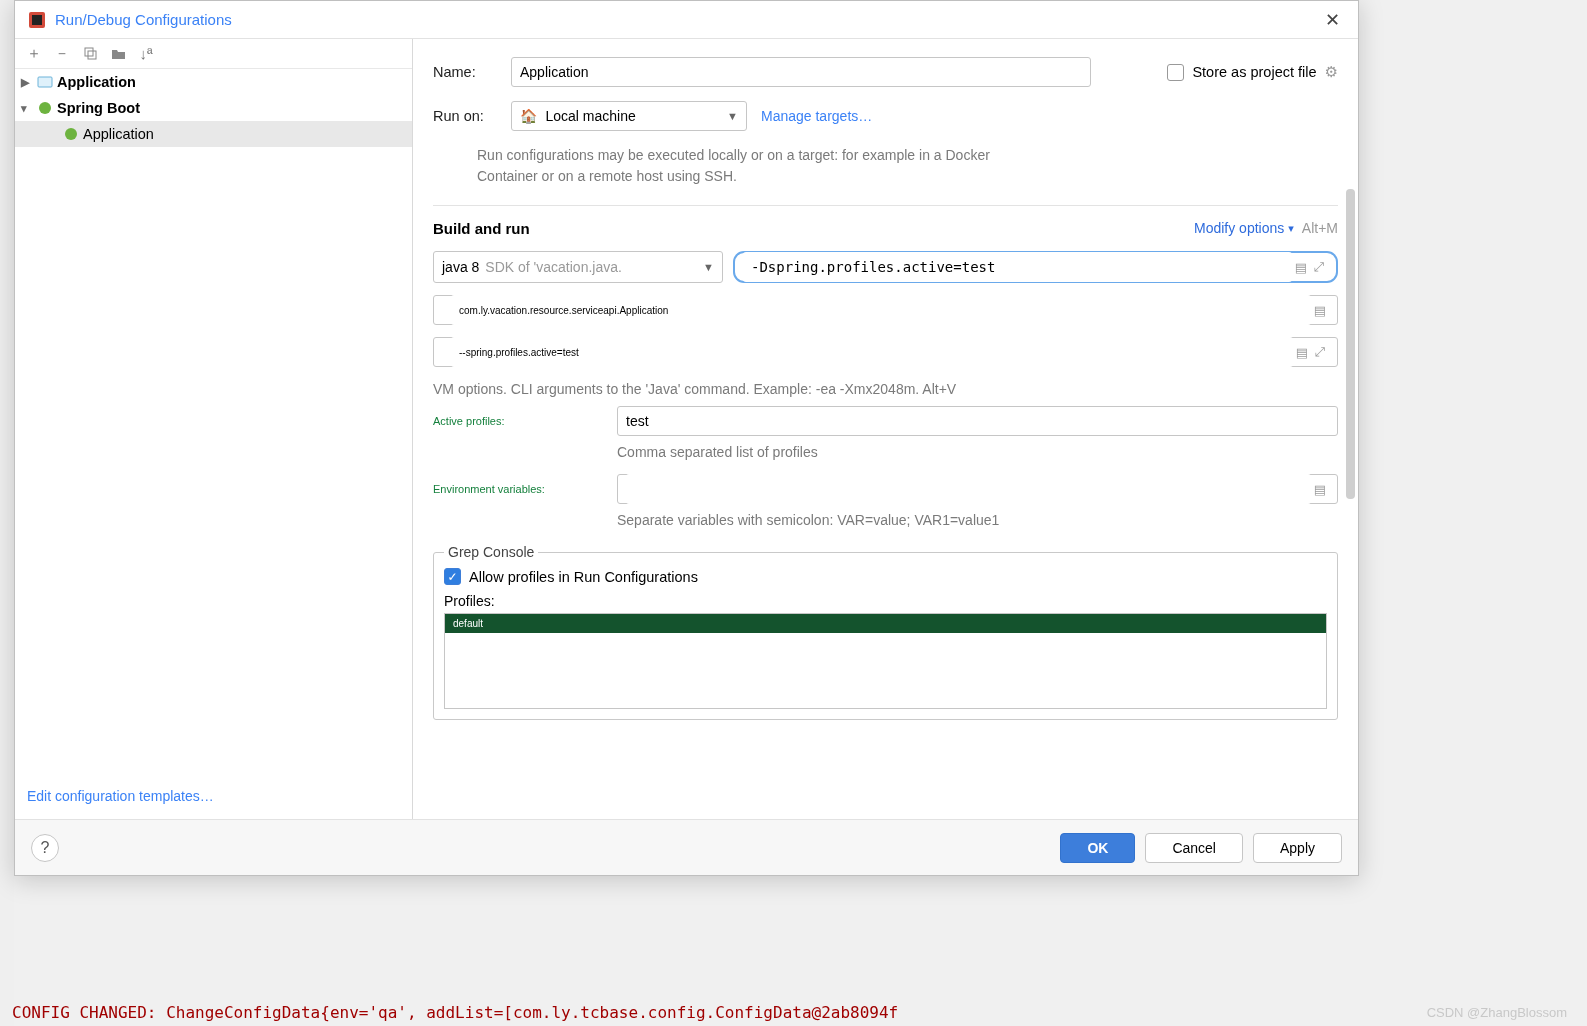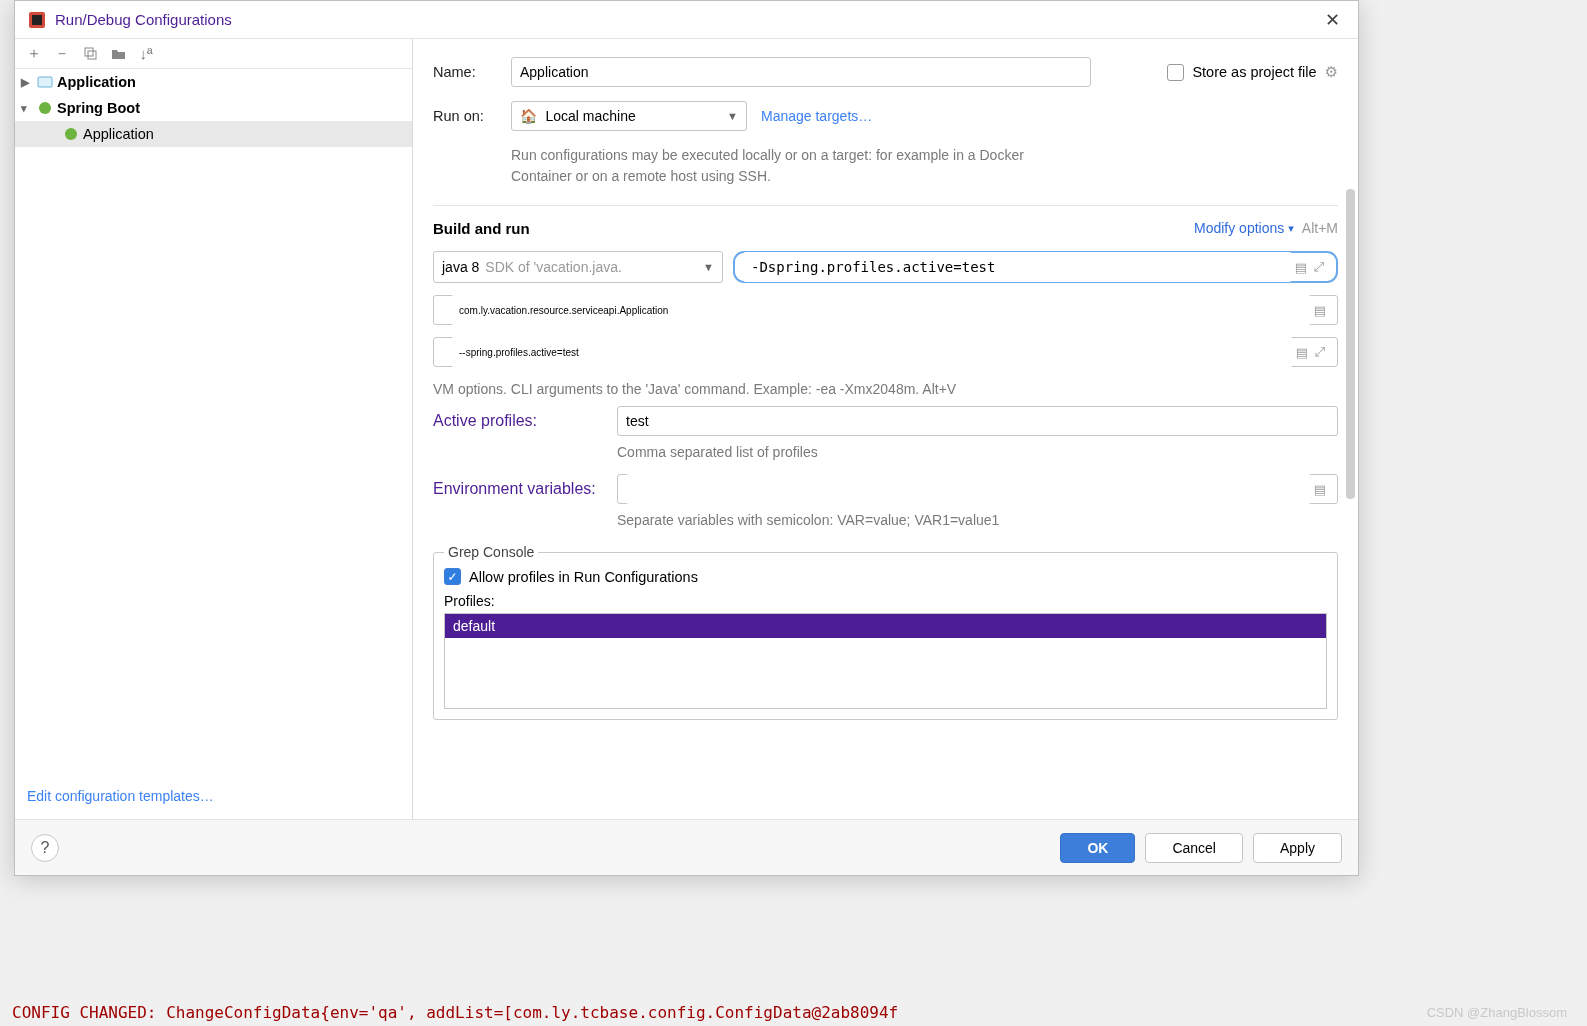--- a/index.html
+++ b/index.html
@@ -4,50 +4,50 @@
 <style>
 * { box-sizing: border-box; margin: 0; padding: 0; font-family: -apple-system, BlinkMacSystemFont, "Segoe UI", Arial, sans-serif; }
 body { background: #f0f0f0; width: 1587px; height: 1026px; position: relative; overflow: hidden; }
 
 .bg-code { position: absolute; bottom: 0; width: 100%; font-family: monospace; color: #a00000; font-size: 16px; padding: 4px 12px; white-space: nowrap; }
 .bg-left { position: absolute; left: 0; top: 0; width: 14px; height: 100%; background: #efefef; font-size: 12px; color: #555; overflow: hidden; }
 
 .dialog { position: absolute; left: 14px; top: 0; width: 1345px; height: 876px; background: #fff; border: 1px solid #bfbfbf; box-shadow: 0 4px 24px rgba(0,0,0,0.18); display: flex; flex-direction: column; }
 .titlebar { display: flex; align-items: center; height: 38px; border-bottom: 1px solid #e2e2e2; padding: 0 12px; }
 .titlebar .appicon { width: 20px; height: 20px; margin-right: 8px; }
-.titlebar .title { font-size: 15px; color: #4c1d95; flex: 1; }
+.titlebar .title { font-size: 15px; color: #3b82f6; flex: 1; }
 .titlebar .close { font-size: 18px; color: #444; cursor: pointer; padding: 2px 6px; }
 
 .body { flex: 1; display: flex; min-height: 0; }
 .sidebar { width: 398px; border-right: 1px solid #d9d9d9; display: flex; flex-direction: column; background: #fff; }
 .toolbar { height: 30px; display: flex; align-items: center; gap: 10px; padding: 0 10px; border-bottom: 1px solid #e8e8e8; color: #888; }
 .toolbar .tbtn { width: 18px; height: 18px; display: flex; align-items: center; justify-content: center; font-size: 15px; cursor: pointer; color: #777; }
 .tree { flex: 1; overflow: auto; font-size: 14.5px; }
 .tree-row { display: flex; align-items: center; height: 26px; padding: 0 6px; gap: 4px; }
 .tree-row.bold { font-weight: 700; }
 .tree-row.sel { background: #e8e8e8; }
 .tree-indent2 { padding-left: 48px; }
 .chev { width: 12px; color: #6b6b6b; font-size: 11px; }
 .cfgicon { width: 16px; height: 16px; display: inline-block; }
 .sidebar-foot { padding: 10px 12px 14px; }
 .linkblue { color: #3b82f6; font-size: 14px; cursor: pointer; }
 
 .content { flex: 1; display: flex; flex-direction: column; padding: 18px 20px 0 20px; overflow: hidden; position: relative; }
 .row { display: flex; align-items: center; margin-bottom: 14px; gap: 14px; }
 .lbl { width: 64px; font-size: 14.5px; color: #222; }
-.lbl-wide { width: 170px; font-size: 16px; color: #4c1d95; }
+.lbl-wide { width: 170px; font-size: 11px; color: #15803d; }
 input[type=text], .select, .mono-input { height: 30px; border: 1px solid #c6c6c6; border-radius: 3px; padding: 0 8px; font-size: 14px; background: #fff; }
 .name-input { width: 580px; }
 .select { display: flex; align-items: center; gap: 8px; width: 236px; cursor: pointer; position: relative; }
 .select .careticon { margin-left: auto; color: #666; font-size: 11px; }
 .store { display: flex; align-items: center; gap: 8px; margin-left: auto; font-size: 14.5px; }
 .gearicon { color: #999; font-size: 15px; }
 
 .hint { color: #7a7a7a; font-size: 14px; line-height: 1.5; }
-.hint-block { margin-left: 78px; margin-bottom: 14px; max-width: 560px; }
+.hint-block { margin-left: 44px; margin-bottom: 14px; max-width: 560px; }
 hr.sep { border: none; border-top: 1px solid #e3e3e3; margin: 4px 0 14px; }
 
 .section-head { display: flex; align-items: flex-start; margin-bottom: 14px; }
 .section-head .stitle { font-weight: 700; font-size: 15px; }
 .modlink { margin-left: auto; color: #2e6bdc; font-size: 14px; cursor: pointer; display: flex; align-items: center; gap: 4px; }
 .shortcut { color: #9a9a9a; font-size: 14px; margin-left: 8px; }
 
 .build-row { display: flex; gap: 10px; margin-bottom: 12px; }
 .jdk-sel { flex: 0 0 290px; height: 32px; border: 1px solid #c6c6c6; border-radius: 3px; display: flex; align-items: center; padding: 0 8px; cursor: pointer; font-family: monospace; font-size: 14px; }
 .jdk-sel .sdkgrey { color: #9a9a9a; margin-left: 6px; overflow: hidden; text-overflow: ellipsis; white-space: nowrap; }
@@ -64,21 +64,21 @@
 .env-input { flex: 1; height: 30px; border: 1px solid #c6c6c6; border-radius: 3px; display: flex; align-items: center; padding: 0 8px; }
 .env-input input { border: none; outline: none; flex: 1; font-size: 14px; }
 
 fieldset.grep { border: 1px solid #c9c9c9; border-radius: 3px; padding: 8px 10px 10px; margin-top: 2px; }
 fieldset.grep legend { font-size: 14px; color: #444; padding: 0 4px; }
 .cbrow { display: flex; align-items: center; gap: 8px; font-size: 14.5px; margin-bottom: 8px; }
 .cb { width: 17px; height: 17px; border: 1px solid #3d7ed8; border-radius: 3px; background: #2f7ee0; display: flex; align-items: center; justify-content: center; color: #fff; font-size: 12px; }
 .cb.empty { background: #fff; border-color: #999; }
 .profiles-lbl { font-size: 14px; margin-bottom: 4px; }
 .profiles-list { border: 1px solid #c6c6c6; height: 96px; overflow: auto; }
-.profiles-list .pitem { background: #4c1d95; color: #fff; padding: 4px 8px; font-size: 14px; }
+.profiles-list .pitem { background: #14532d; color: #fff; padding: 4px 8px; font-size: 10px; }
 
 .scrolltrack { position: absolute; right: 3px; top: 150px; width: 9px; height: 430px; background: transparent; }
 .scrollthumb { width: 9px; height: 310px; background: #cfcfcf; border-radius: 4px; }
 
 .buttons { height: 56px; border-top: 1px solid #e2e2e2; display: flex; align-items: center; padding: 0 16px; gap: 10px; background: #f7f7f7; }
 .helpbtn { width: 28px; height: 28px; border: 1px solid #c6c6c6; border-radius: 14px; display: flex; align-items: center; justify-content: center; color: #555; cursor: pointer; background: #fff; }
 .spacer { flex: 1; }
 .btn { height: 30px; padding: 0 26px; border: 1px solid #c6c6c6; border-radius: 4px; background: #fff; font-size: 14px; cursor: pointer; }
 .btn.primary { background: #3d7edb; border-color: #3272cd; color: #fff; font-weight: 600; }
 

